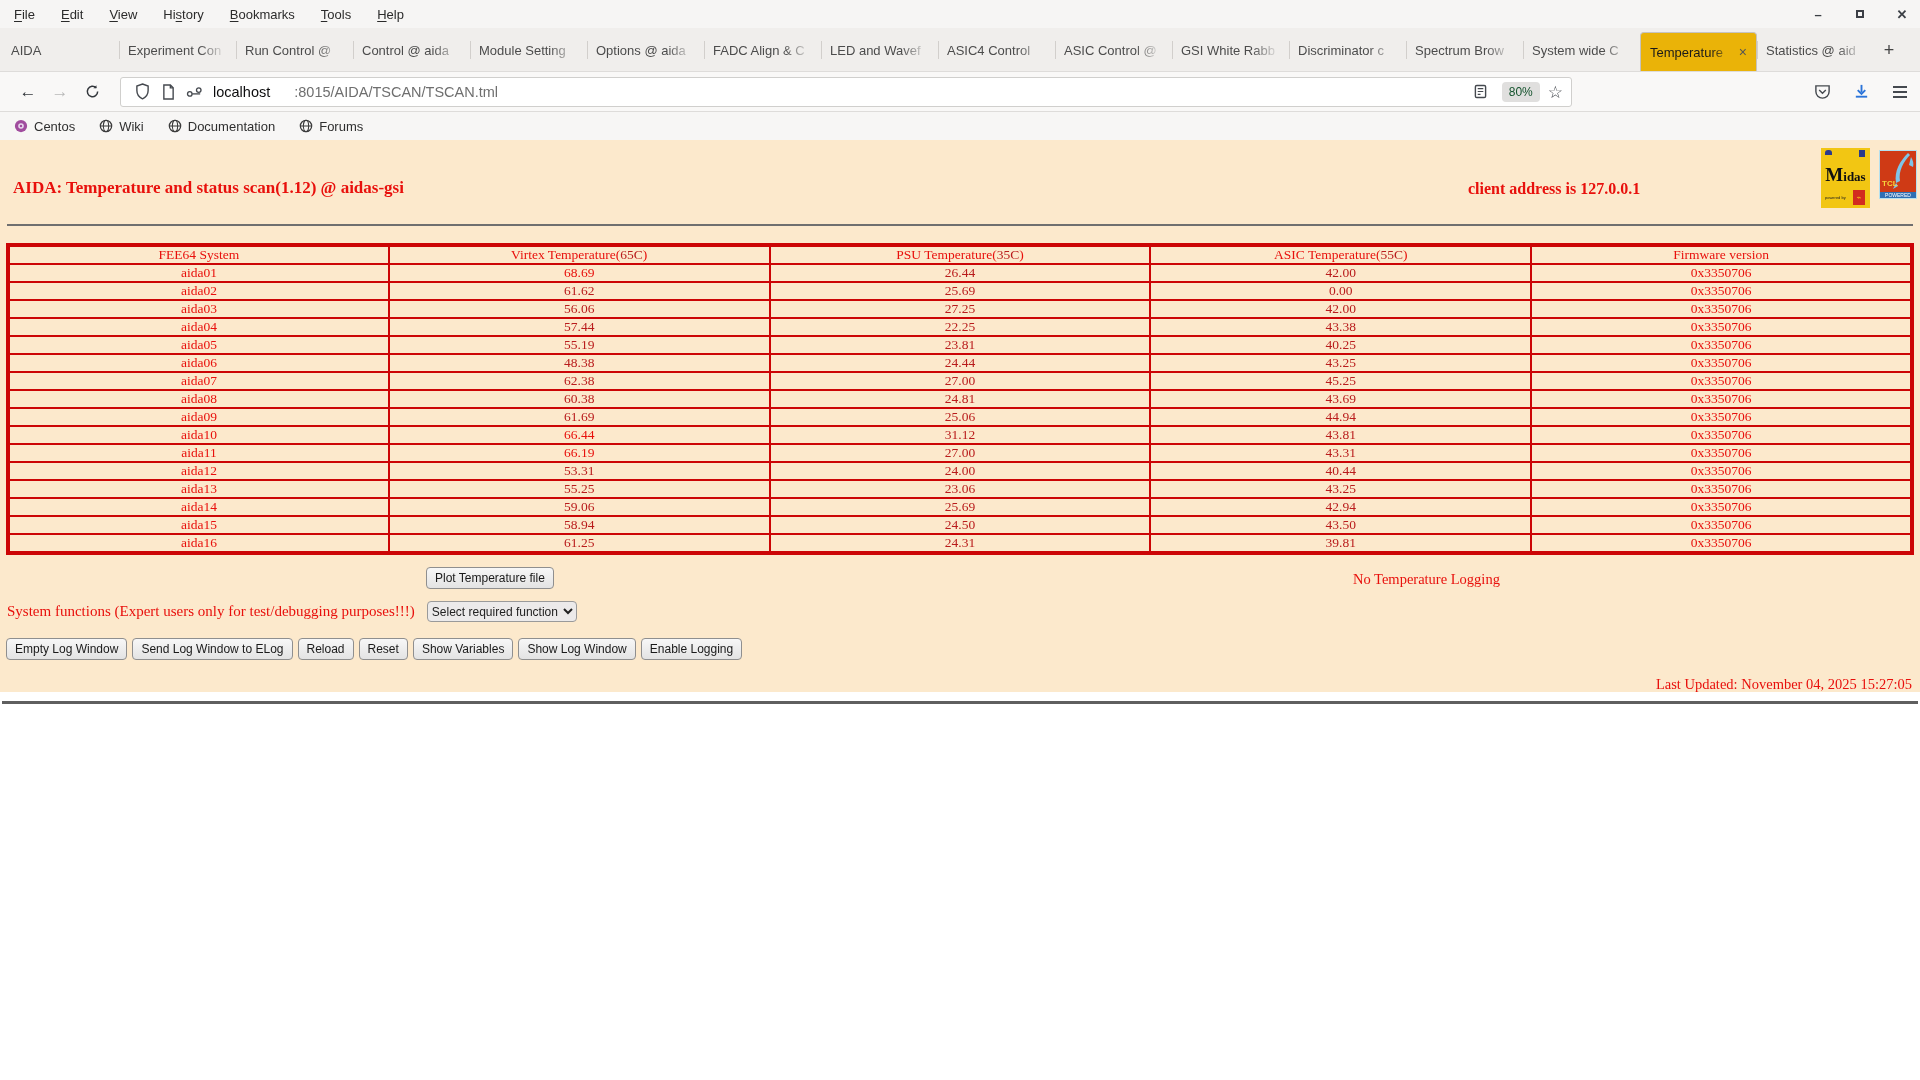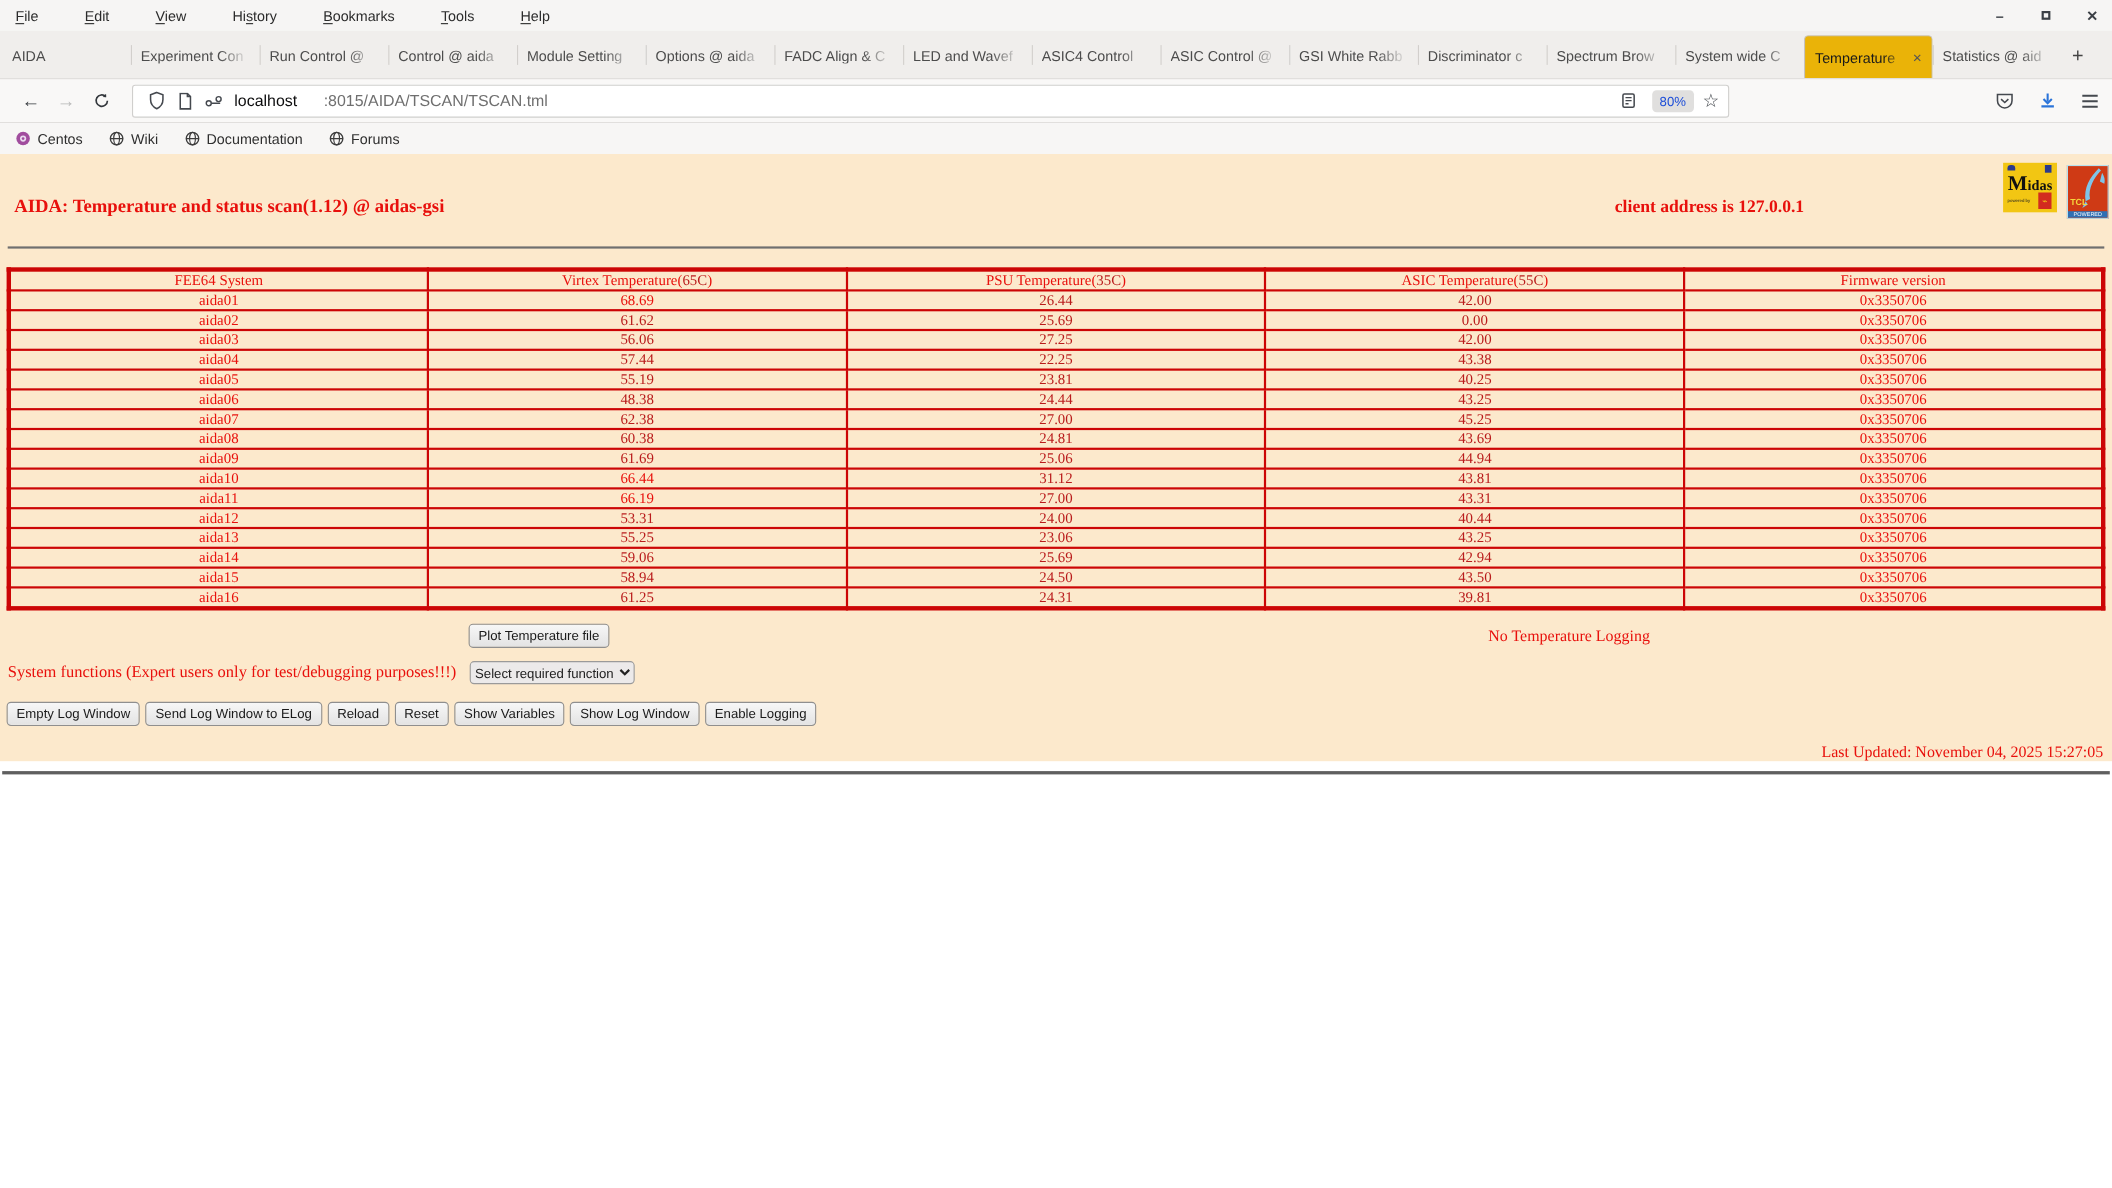--- a/index.html
+++ b/index.html
@@ -2,21 +2,21 @@
 <html><head>
 <meta charset="utf-8">
 <style>
   * { margin:0; padding:0; box-sizing:border-box; }
   html,body { width:1920px; height:1080px; overflow:hidden; background:#ffffff;
               font-family:"Liberation Sans", sans-serif; }
 
   
   .titlebar { height:28px; background:#f6f5f4; display:flex; align-items:center;
               justify-content:space-between; padding:0 10px 0 14px; }
-  .menubar { display:flex; gap:42px; font-size:13px; color:#2b2b2b; }
+  .menubar { display:flex; gap:26px; font-size:13px; color:#2b2b2b; }
   .menu-item { cursor:default; }
   .menu-key { text-decoration:underline; text-underline-offset:2px; }
   .win-controls { display:flex; gap:26px; align-items:center; color:#3b3f45; }
   .wc { width:16px; height:16px; display:flex; align-items:center; justify-content:center;
         font-size:13px; font-weight:bold; }
   .wc-max-box { width:8px; height:8px; border:2px solid #3b3f45; }
 
   
   .tabbar { height:43px; background:#f0eeec; display:flex; align-items:flex-end; padding:0 2px; }
   .tab { position:relative; width:117px; height:36px; margin-bottom:3px; display:flex;
@@ -38,40 +38,40 @@
             border-bottom:1px solid #dedcda; display:flex; align-items:center; padding:0 12px; }
   .nav-btn { width:32px; height:30px; display:flex; align-items:center; justify-content:center;
              font-size:17px; color:#33373c; }
   .nav-btn.disabled { color:#b8b8b8; }
   .urlbox { height:30px; background:#ffffff; border:1px solid #d0cfcd; border-radius:3px;
             flex:0 0 1452px; margin-left:12px; margin-right:128px; display:flex;
             align-items:center; padding:0 8px; }
   .url-icon { display:flex; align-items:center; justify-content:center; width:26px; height:22px; }
   .url-text { font-size:14.5px; color:#0c0c0d; margin-left:6px; flex:1; white-space:nowrap; overflow:hidden; }
   .url-text .url-rest { color:#6f6f6f;padding-left:24px; }
-  .zoom-badge { background:#e0dfde; border-radius:4px; font-size:12px; color:#1d4ed8;
+  .zoom-badge { background:#e0dfde; border-radius:4px; font-size:12px; color:#14532d;
                 padding:3px 7px; margin:0 8px; }
   .star { font-size:17px; color:#45494f; font-family:"DejaVu Sans", sans-serif; }
   .right-icons { display:flex; gap:22px; align-items:center; margin-left:auto; }
 
   
   .bookmarksbar { height:28px; background:#f7f6f5; display:flex; align-items:center;
                   gap:24px; padding:0 14px; font-size:13px; color:#2f2f2f; }
   .bm-item { display:flex; align-items:center; gap:6px; }
 
   
   .page { background:#fce9cc; height:552px; position:relative;
           font-family:"Liberation Serif", serif; }
   .page-header { position:relative; height:84px; }
   .page-title { position:absolute; left:13px; top:38px; font-size:17px; font-weight:bold;
                 color:#e8100c; }
   .client-address { position:absolute; left:1468px; top:40px; font-size:16px; font-weight:bold;
                     color:#e8100c; }
   .logos { position:absolute; right:3px; top:8px; display:flex; gap:9px; align-items:flex-start; }
-  .midas-logo { width:49px; height:45px; background:#f2c613; position:relative;
+  .midas-logo { width:49px; height:60px; background:#f2c613; position:relative;
                 display:flex; align-items:center; justify-content:center; }
   .midas-text { font-family:"Liberation Serif", serif; font-weight:bold; color:#111;
                 font-size:13px; margin-top:-6px; }
   .midas-text .big-m { font-size:19px; }
   .midas-sub { position:absolute; left:4px; bottom:8px; font-size:4px; color:#222;
                font-family:"Liberation Sans", sans-serif; }
   .midas-mini { position:absolute; right:5px; bottom:3px; width:12px; height:15px;
                 background:#d22b1f; display:flex; align-items:center; justify-content:center;
                 color:#f2c613; font-size:8px; }
   .midas-dot { position:absolute; top:2px; left:4px; width:7px; height:5px; background:#2a3a8c;

